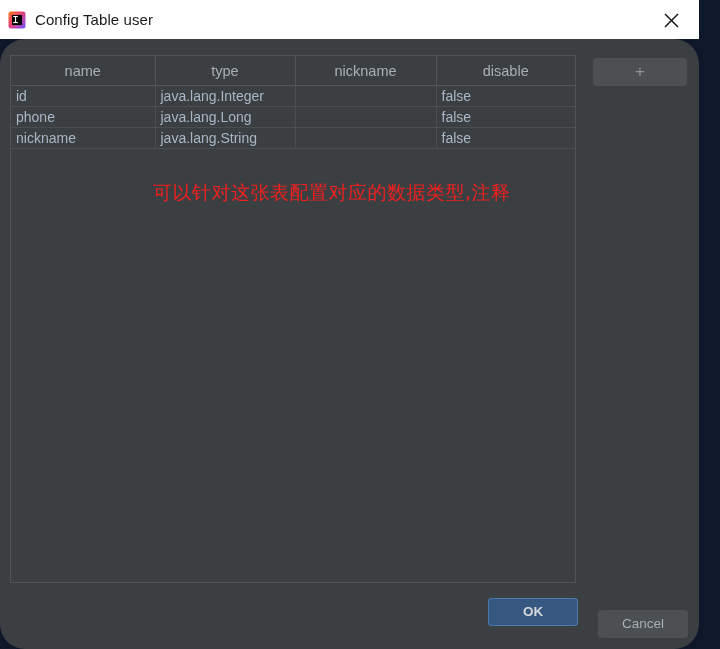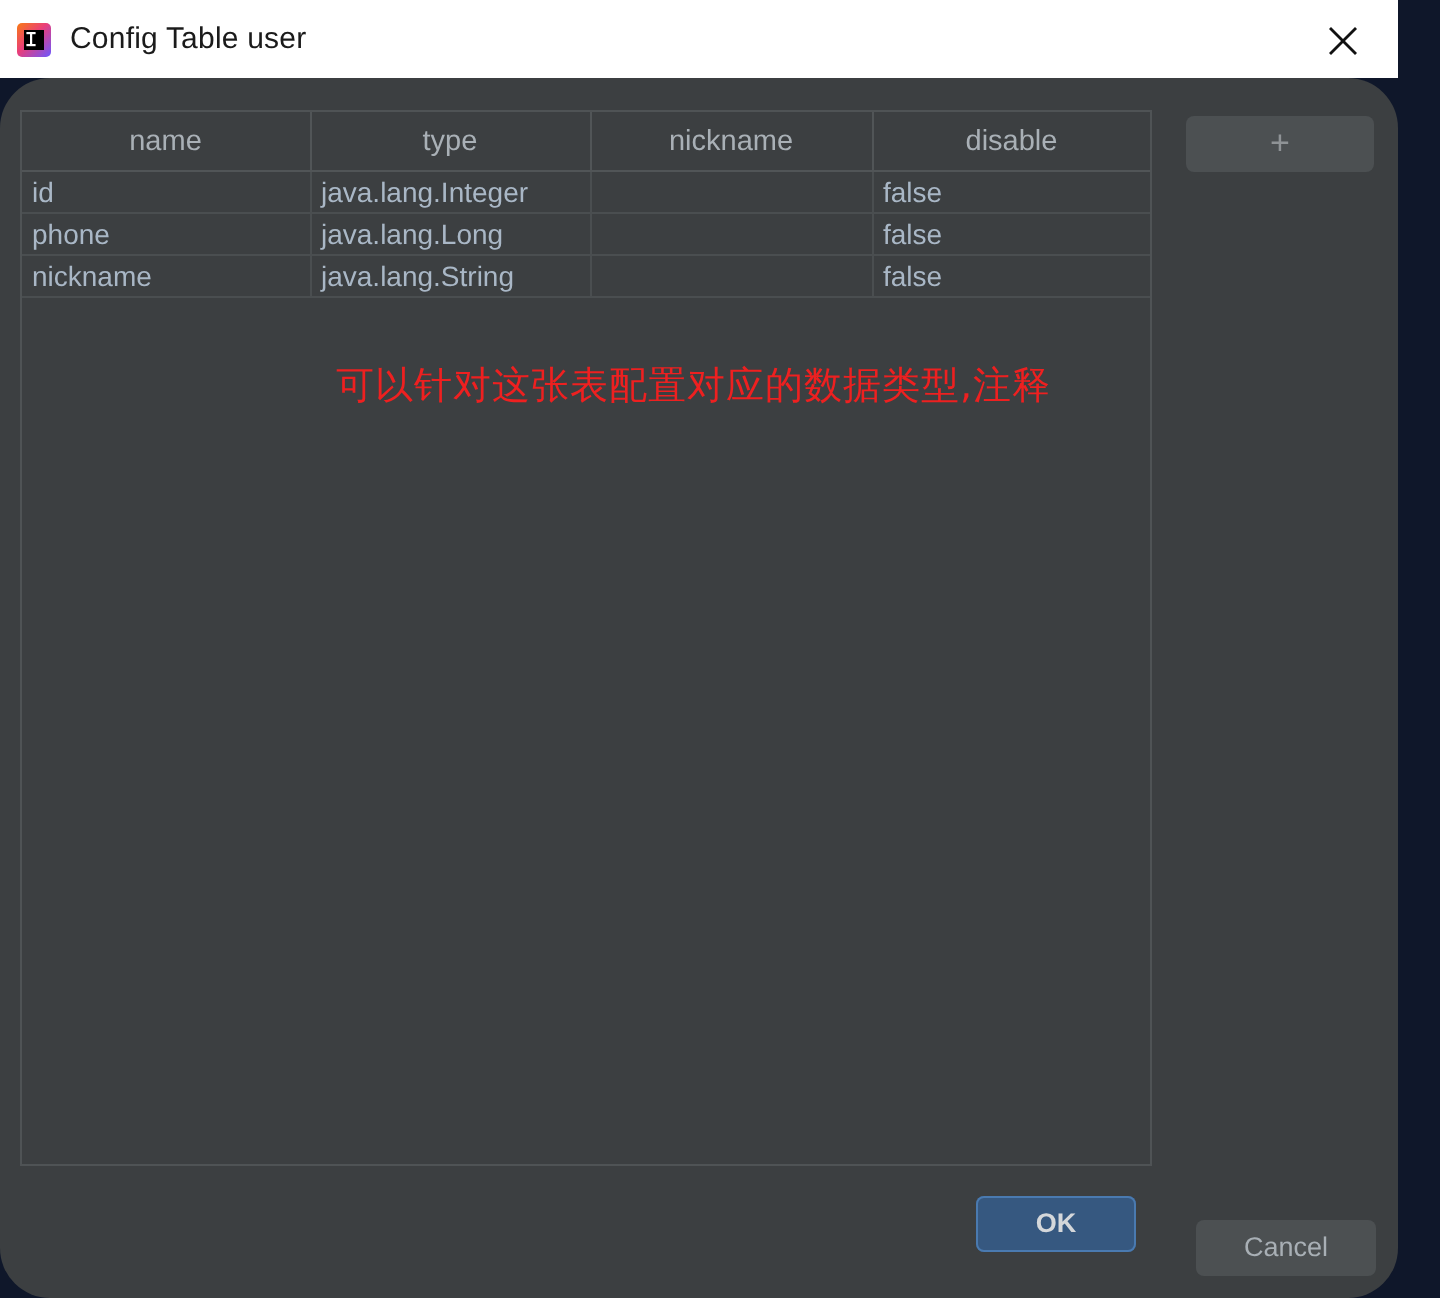--- a/index.html
+++ b/index.html
@@ -137,21 +137,21 @@
   }
   table.grid td:last-child { border-right: none; }
   col.c-name    { width: 144px; }
   col.c-type    { width: 140px; }
   col.c-comment { width: 141px; }
   col.c-disable { width: 139px; }
 
   
   .annotation {
     position: absolute;
-    left: 157px;
+    left: 142px;
     top: 124px;
     font-size: 19px;
     color: #ee2020;
     font-family: "DejaVu Sans", "Liberation Sans", sans-serif;
     white-space: nowrap;
     letter-spacing: 0.5px;
   }
 
   
   .add-button {
@@ -180,21 +180,21 @@
     font-size: 13.5px;
     font-family: "Liberation Sans", sans-serif;
     cursor: pointer;
     text-align: center;
     line-height: 28px;
     padding: 0;
   }
   .btn-ok {
     left: 488px;
     top: 559px;
-    width: 80px;
+    width: 90px;
     background: #365880;
     color: #d4d7da;
     font-weight: bold;
     box-shadow: 0 0 0 1px #4a7ab0 inset;
   }
   .btn-cancel {
     left: 598px;
     top: 559px;
     width: 90px;
     background: #4c5052;

